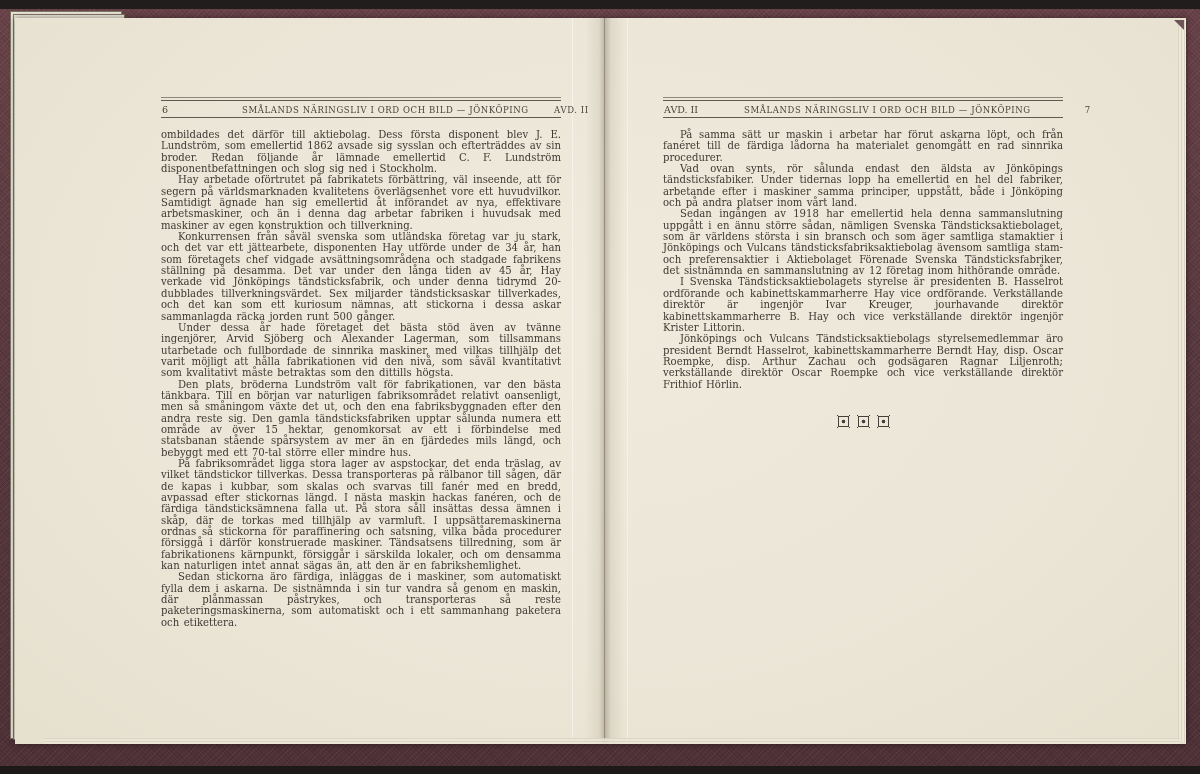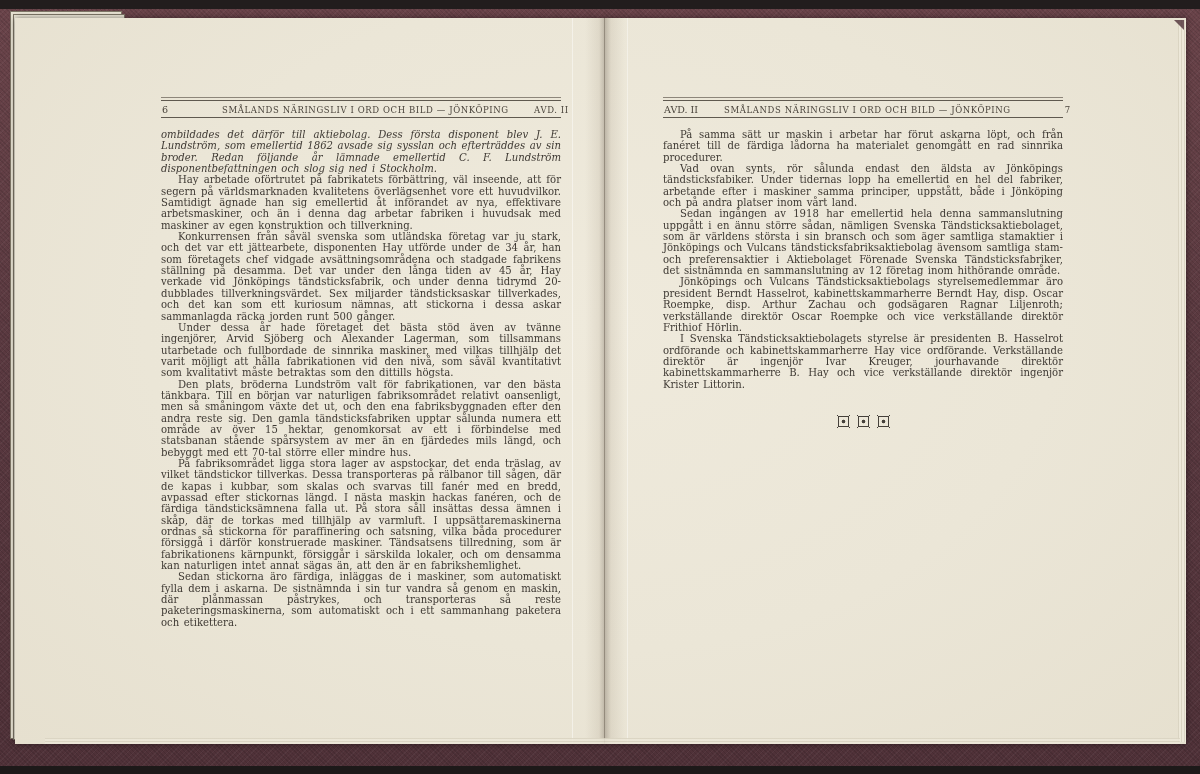--- a/index.html
+++ b/index.html
@@ -66,29 +66,29 @@
     position:relative;display:flex;align-items:baseline;
     border-top:1px solid #5f594f;border-bottom:1px solid #5f594f;
     padding:3px 1px 2px;margin-bottom:11px;
     font-size:8.5px;letter-spacing:.6px;color:#4a443c;
   }
   .pagehead::before{
     content:"";position:absolute;left:0;right:0;top:-4px;height:0;
     border-top:1px solid #6d665b;opacity:.75;
   }
   .pn{font-size:9.5px;letter-spacing:0;flex:0 0 60px;}
-  .ht{flex:1;text-align:center;white-space:nowrap;}
+  .ht{flex:1;text-align:center;white-space:nowrap;margin-left:20px;}
   .sec{flex:0 0 60px;}
   .sec.right{text-align:right;}
 
   .body-text p{
     margin:0;font-size:10.1px;line-height:11.35px;text-align:justify;
     text-indent:17px;word-spacing:1.2px;color:#3e3933;
   }
-  .col-left .body-text p.no-indent{text-indent:0;font-style:italic;}
+  .col-left .body-text p.no-indent{text-indent:0;}
 
   
   .orn-row{display:flex;justify-content:center;gap:9px;margin-top:26px;}
   .orn{
     position:relative;width:9px;height:9px;border:1px solid #45403a;display:inline-block;
     background:radial-gradient(circle at 50% 50%, #45403a 1.4px, rgba(69,64,58,0) 2.2px);
   }
   .orn::before{
     content:"";position:absolute;left:-2px;top:-2px;right:-2px;bottom:-2px;
     background:
@@ -137,22 +137,22 @@
   <div class="page-col col-right">
     <div class="pagehead">
       <span class="pn">AVD. II</span>
       <span class="ht">SMÅLANDS NÄRINGSLIV I ORD OCH BILD — JÖNKÖPING</span>
       <span class="sec right">7</span>
     </div>
     <div class="body-text">
       <p>På samma sätt ur maskin i arbetar har förut askarna löpt, och från fanéret till de färdiga lådorna ha materialet genomgått en rad sinnrika procedurer.</p>
       <p>Vad ovan synts, rör sålunda endast den äldsta av Jönköpings tändsticksfabiker. Under tidernas lopp ha emellertid en hel del fabriker, arbetande efter i maskiner samma principer, uppstått, både i Jönköping och på andra platser inom vårt land.</p>
       <p>Sedan ingången av 1918 har emellertid hela denna sammanslutning uppgått i en ännu större sådan, nämligen Svenska Tändsticksaktiebolaget, som är världens största i sin bransch och som äger samtliga stamaktier i Jönköpings och Vulcans tändsticksfabriksaktiebolag ävensom samtliga stam- och preferensaktier i Aktiebolaget Förenade Svenska Tändsticksfabriker, det sistnämnda en sammanslutning av 12 företag inom hithörande område.</p>
+      <p>I Svenska Tändsticksaktiebolagets styrelse är presidenten B. Hasselrot ordförande och kabinettskammarherre Hay vice ordförande.  Verkställande direktör är ingenjör Ivar Kreuger, jourhavande direktör kabinettskammarherre B. Hay och vice verkställande direktör ingenjör Krister Littorin.</p>
       <p>Jönköpings och Vulcans Tändsticksaktiebolags styrelsemedlemmar äro president Berndt Hasselrot, kabinettskammarherre Berndt Hay, disp. Oscar Roempke, disp. Arthur Zachau och godsägaren Ragnar Liljenroth; verkställande direktör Oscar Roempke och vice verkställande direktör Frithiof Hörlin.</p>
-      <p>I Svenska Tändsticksaktiebolagets styrelse är presidenten B. Hasselrot ordförande och kabinettskammarherre Hay vice ordförande.  Verkställande direktör är ingenjör Ivar Kreuger, jourhavande direktör kabinettskammarherre B. Hay och vice verkställande direktör ingenjör Krister Littorin.</p>
     </div>
     <div class="orn-row">
       <span class="orn"></span>
       <span class="orn"></span>
       <span class="orn"></span>
     </div>
   </div>
 </div>
 
 </body></html>

